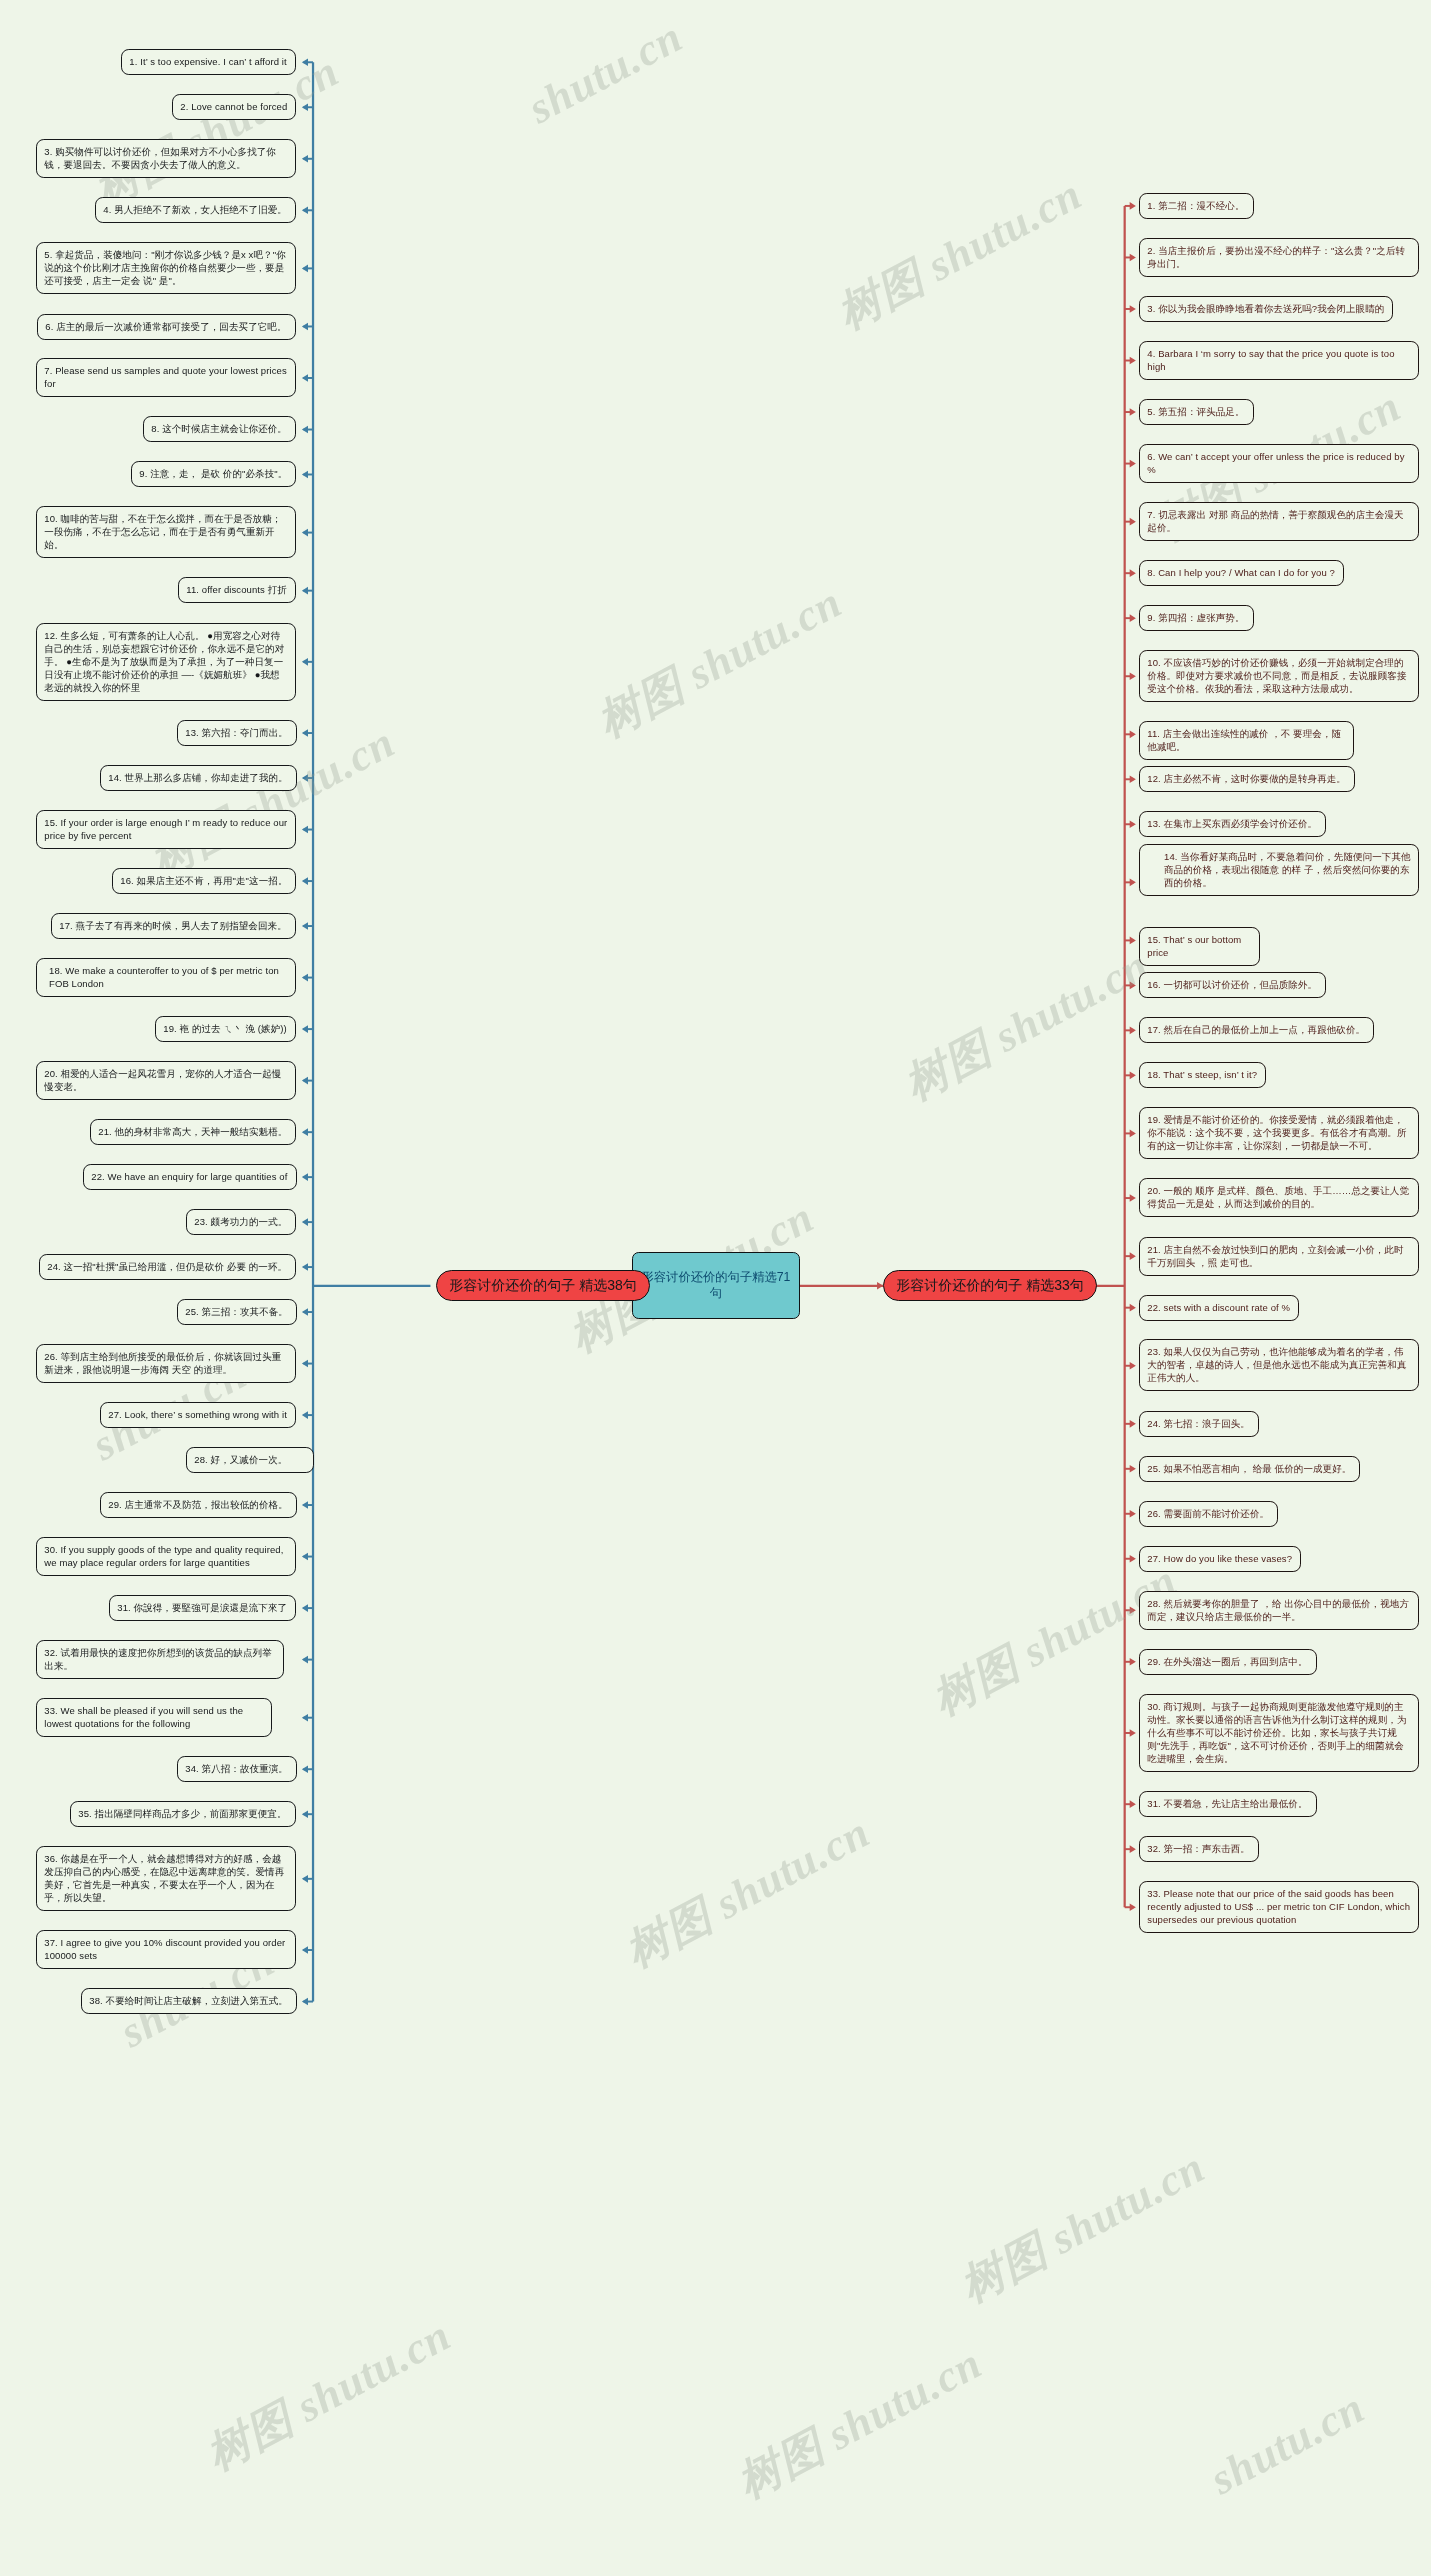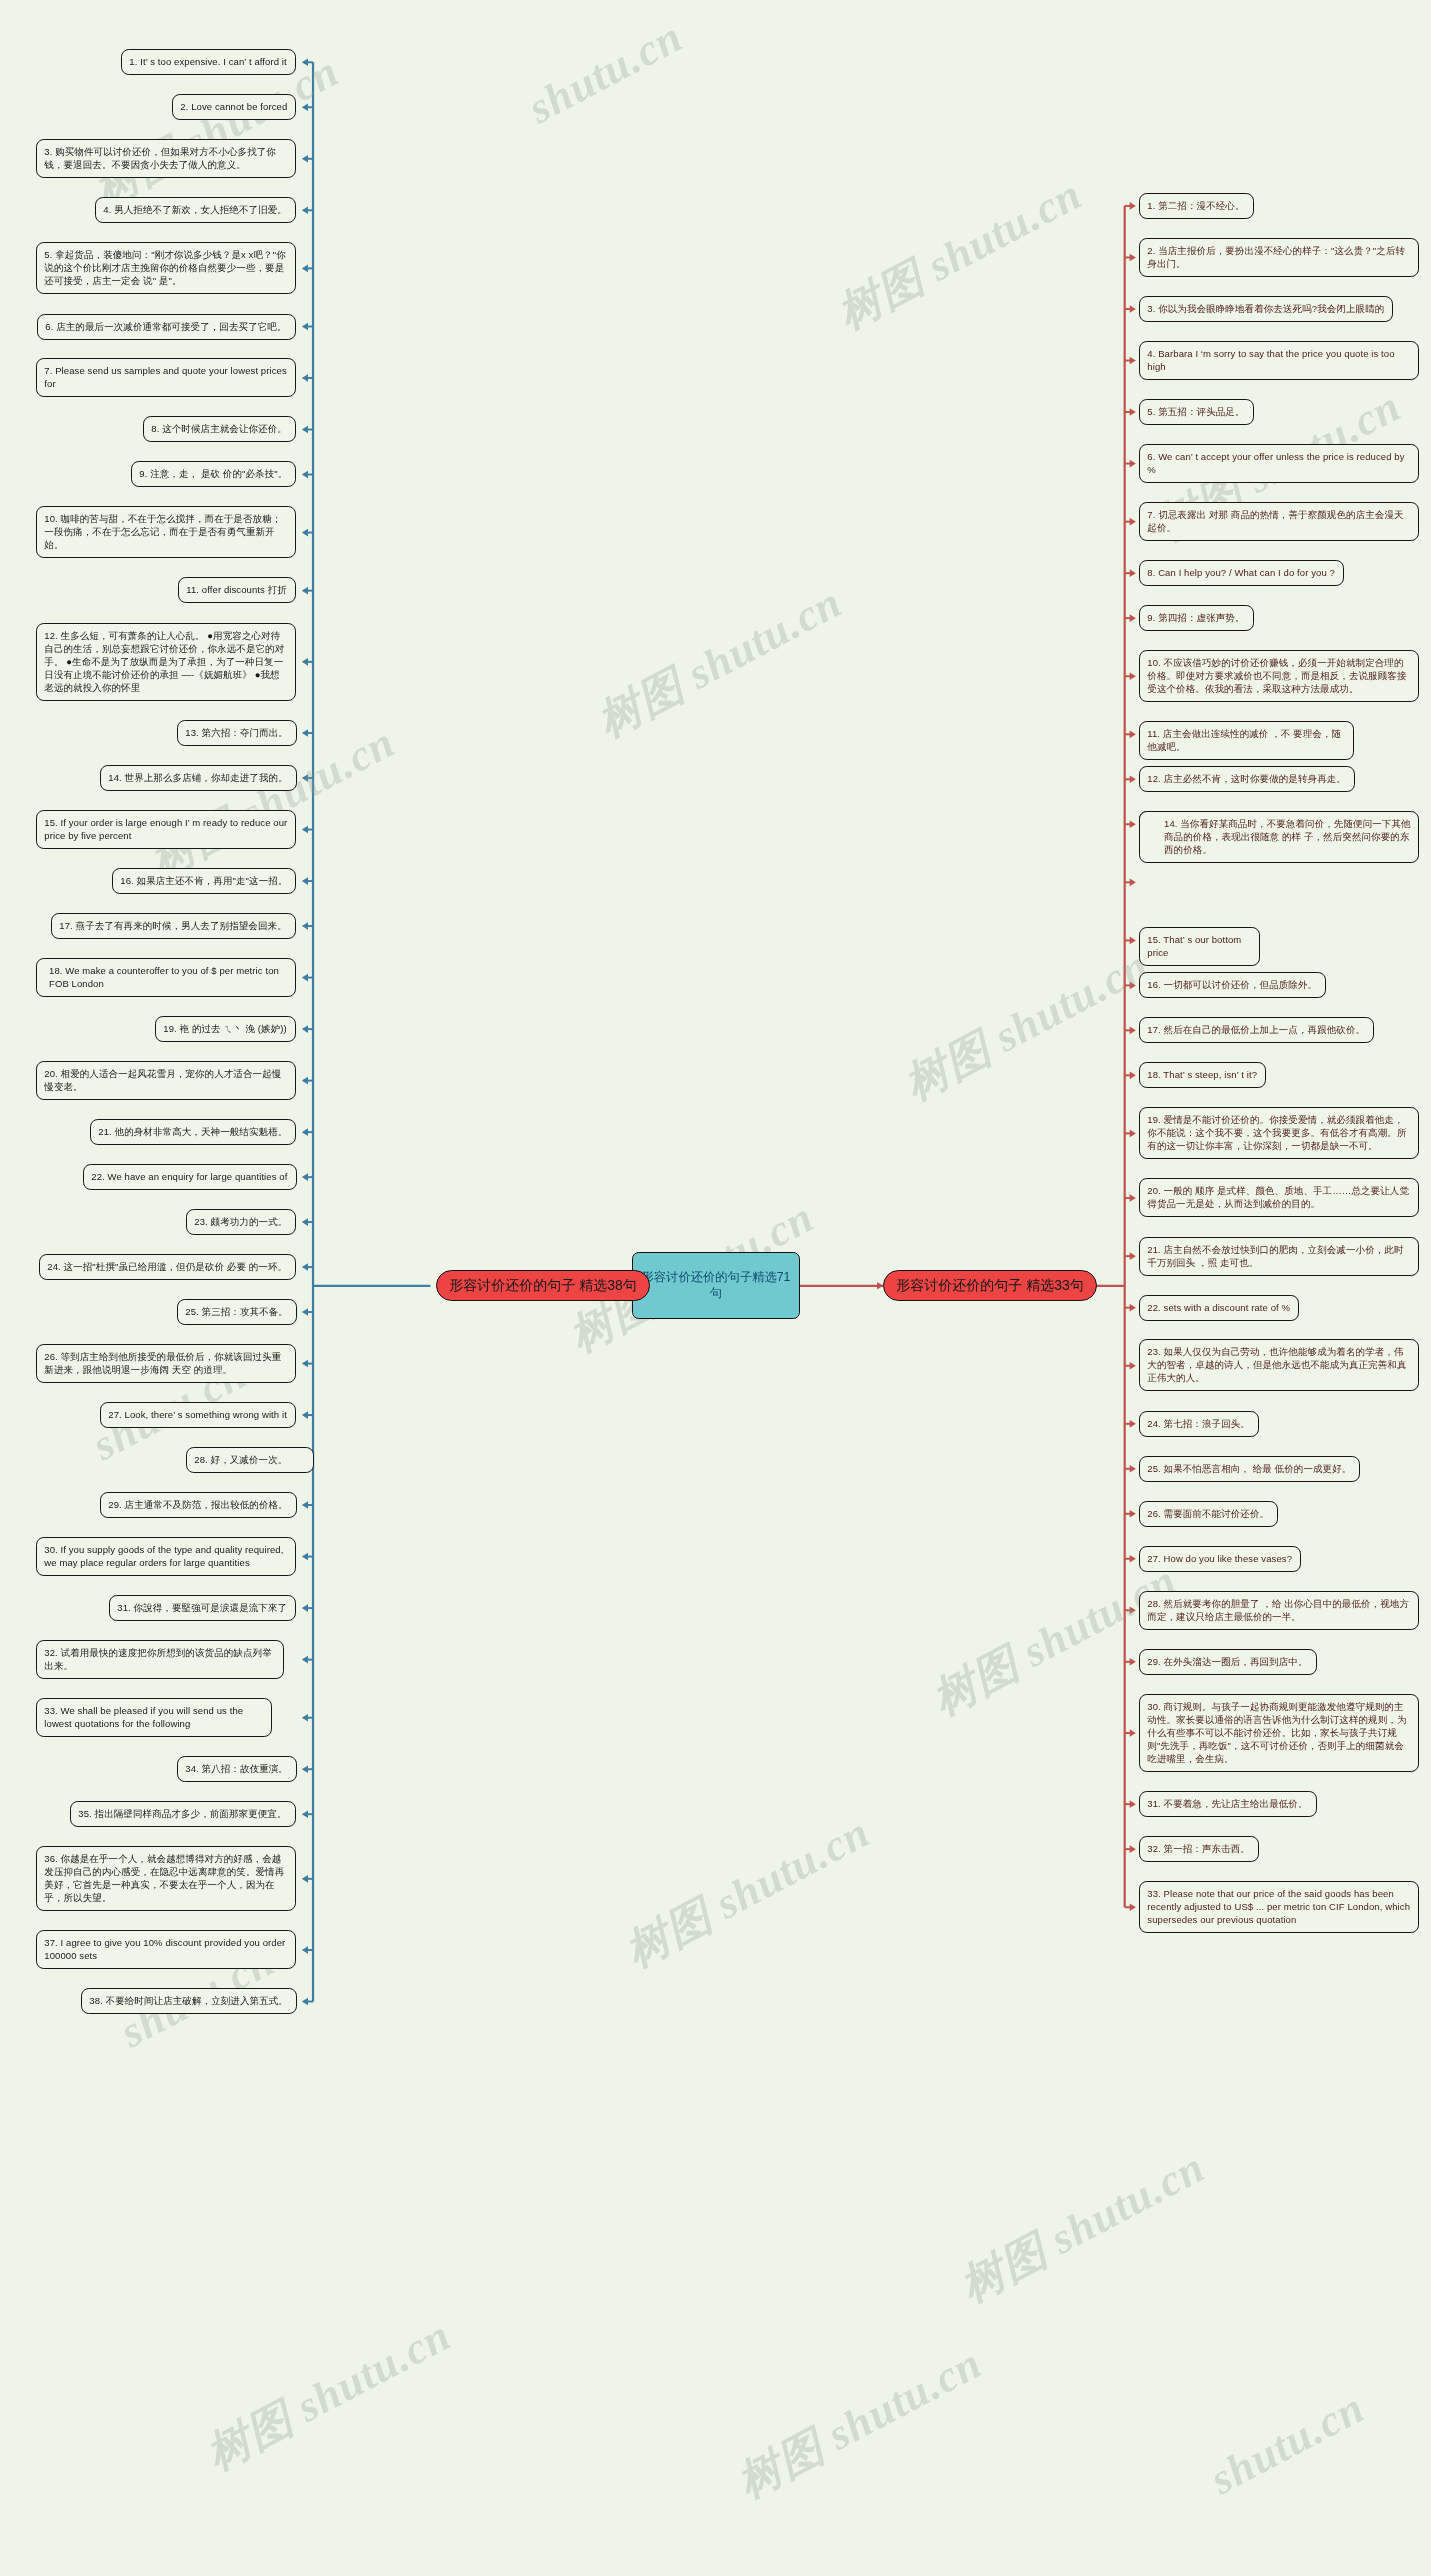--- a/index.html
+++ b/index.html
@@ -324,21 +324,21 @@
       <div class="node right" style="width: 280px; max-width: 280px; white-space: normal; position: absolute; left: 1139px; top: 341px;"><span>4. Barbara I ‘m sorry to say that the price you quote is too high</span></div>
       <div class="node right" style="width: 115px; max-width: 280px; white-space: normal; position: absolute; left: 1139px; top: 399px;"><span>5. 第五招：评头品足。</span></div>
       <div class="node right" style="width: 280px; max-width: 280px; white-space: normal; position: absolute; left: 1139px; top: 444px;"><span>6. We can’ t accept your offer unless the price is reduced by %</span></div>
       <div class="node right" style="width: 280px; max-width: 280px; white-space: normal; position: absolute; left: 1139px; top: 502px;"><span>7. 切忌表露出 对那 商品的热情，善于察颜观色的店主会漫天起价。</span></div>
       <div class="node right" style="width: 205px; max-width: 280px; white-space: normal; position: absolute; left: 1139px; top: 560px;"><span>8. Can I help you? / What can I do for you ?</span></div>
       <div class="node right" style="width: 115px; max-width: 280px; white-space: normal; position: absolute; left: 1139px; top: 605px;"><span>9. 第四招：虚张声势。</span></div>
       <div class="node right" style="width: 280px; max-width: 280px; white-space: normal; position: absolute; left: 1139px; top: 650px;"><span>10. 不应该借巧妙的讨价还价赚钱，必须一开始就制定合理的价格。即使对方要求减价也不同意，而是相反，去说服顾客接受这个价格。依我的看法，采取这种方法最成功。</span></div>
       <div class="node right" style="width: 215px; max-width: 280px; white-space: normal; position: absolute; left: 1139px; top: 721px;"><span>11. 店主会做出连续性的减价 ，不 要理会，随他减吧。</span></div>
       <div class="node right" style="width: 216px; max-width: 280px; white-space: normal; position: absolute; left: 1139px; top: 766px;"><span>12. 店主必然不肯，这时你要做的是转身再走。</span></div>
       <div class="node right" style="width: 187px; max-width: 280px; white-space: normal; position: absolute; left: 1139px; top: 811px;"><span>13. 在集市上买东西必须学会讨价还价。</span></div>
-      <div class="node right" style="width: 280px; max-width: 280px; white-space: normal; position: absolute; left: 1139px; top: 811px; padding-left: 24px;"><span>14. 当你看好某商品时，不要急着问价，先随便问一下其他商品的价格，表现出很随意 的样 子，然后突然问你要的东西的价格。</span></div>
+      <div class="node right" style="width: 280px; max-width: 280px; white-space: normal; position: absolute; left: 1139px; top: 844px; padding-left: 24px;"><span>14. 当你看好某商品时，不要急着问价，先随便问一下其他商品的价格，表现出很随意 的样 子，然后突然问你要的东西的价格。</span></div>
       <div class="node right" style="width: 121px; max-width: 280px; white-space: normal; position: absolute; left: 1139px; top: 927px;"><span>15. That’ s our bottom price</span></div>
       <div class="node right" style="width: 187px; max-width: 280px; white-space: normal; position: absolute; left: 1139px; top: 972px;"><span>16. 一切都可以讨价还价，但品质除外。</span></div>
       <div class="node right" style="width: 235px; max-width: 280px; white-space: normal; position: absolute; left: 1139px; top: 1017px;"><span>17. 然后在自己的最低价上加上一点，再跟他砍价。</span></div>
       <div class="node right" style="width: 127px; max-width: 280px; white-space: normal; position: absolute; left: 1139px; top: 1062px;"><span>18. That’ s steep, isn’ t it?</span></div>
       <div class="node right" style="width: 280px; max-width: 280px; white-space: normal; position: absolute; left: 1139px; top: 1107px;"><span>19. 爱情是不能讨价还价的。你接受爱情，就必须跟着他走，你不能说：这个我不要，这个我要更多。有低谷才有高潮。所有的这一切让你丰富，让你深刻，一切都是缺一不可。</span></div>
       <div class="node right" style="width: 280px; max-width: 280px; white-space: normal; position: absolute; left: 1139px; top: 1178px;"><span>20. 一般的 顺序 是式样、颜色、质地、手工……总之要让人觉得货品一无是处，从而达到减价的目的。</span></div>
       <div class="node right" style="width: 280px; max-width: 280px; white-space: normal; position: absolute; left: 1139px; top: 1237px;"><span>21. 店主自然不会放过快到口的肥肉，立刻会减一小价，此时千万别回头 ，照 走可也。</span></div>
       <div class="node right" style="width: 160px; max-width: 280px; white-space: normal; position: absolute; left: 1139px; top: 1295px;"><span>22. sets with a discount rate of %</span></div>
       <div class="node right" style="width: 280px; max-width: 280px; white-space: normal; position: absolute; left: 1139px; top: 1339px;"><span>23. 如果人仅仅为自己劳动，也许他能够成为着名的学者，伟大的智者，卓越的诗人，但是他永远也不能成为真正完善和真正伟大的人。</span></div>
       <div class="node right" style="width: 120px; max-width: 280px; white-space: normal; position: absolute; left: 1139px; top: 1411px;"><span>24. 第七招：浪子回头。</span></div>

